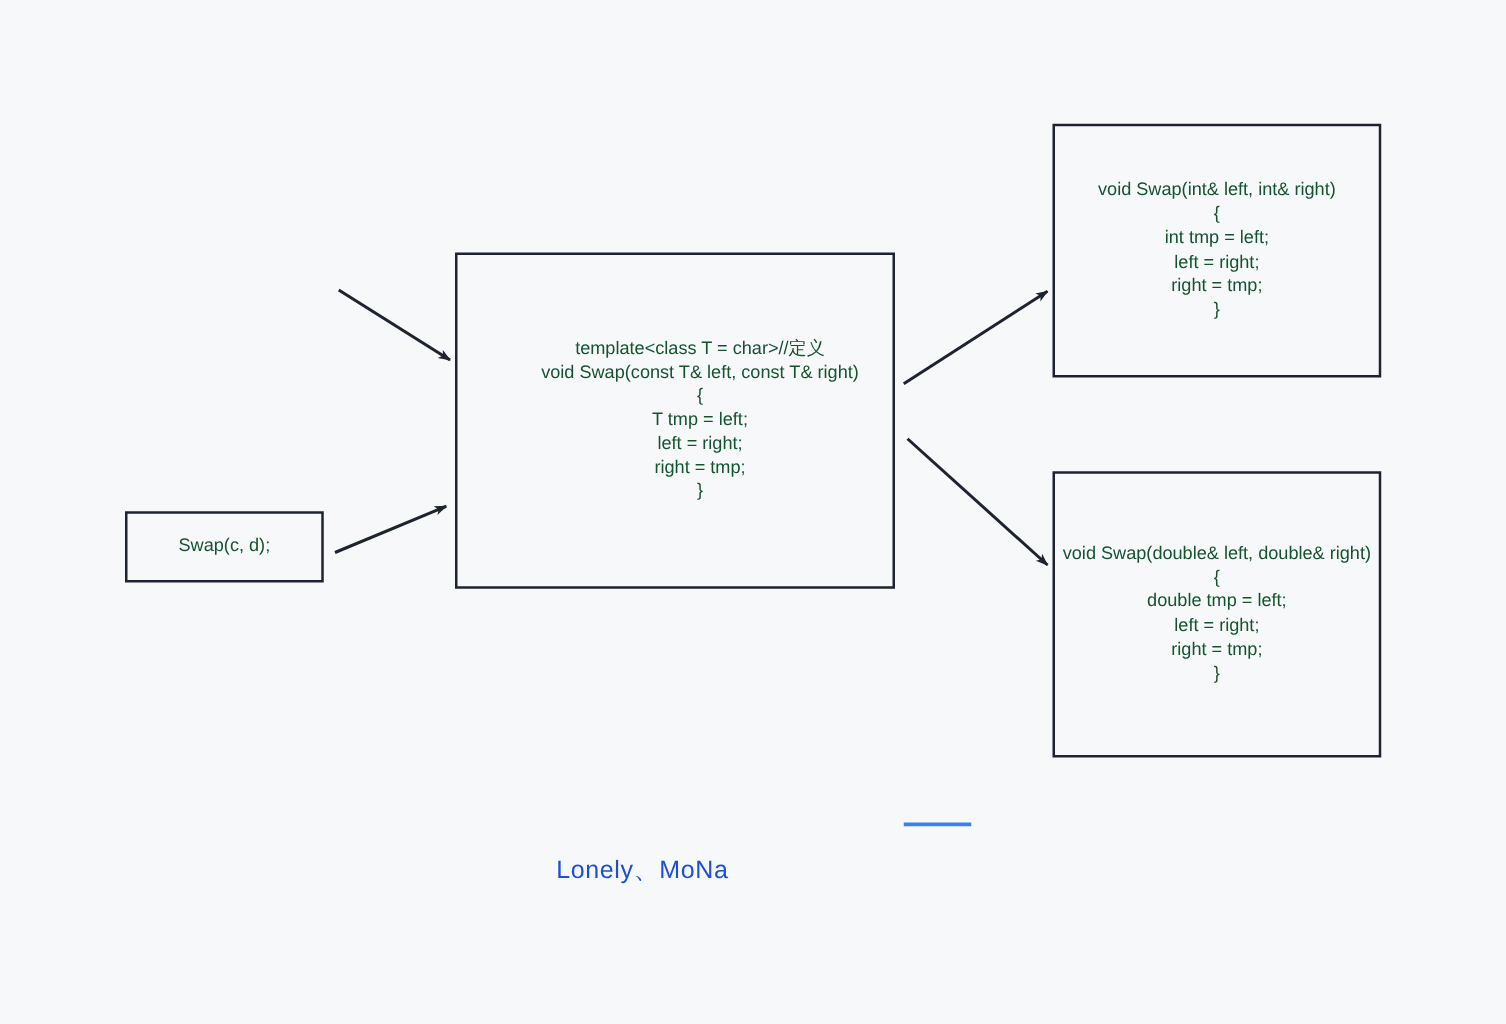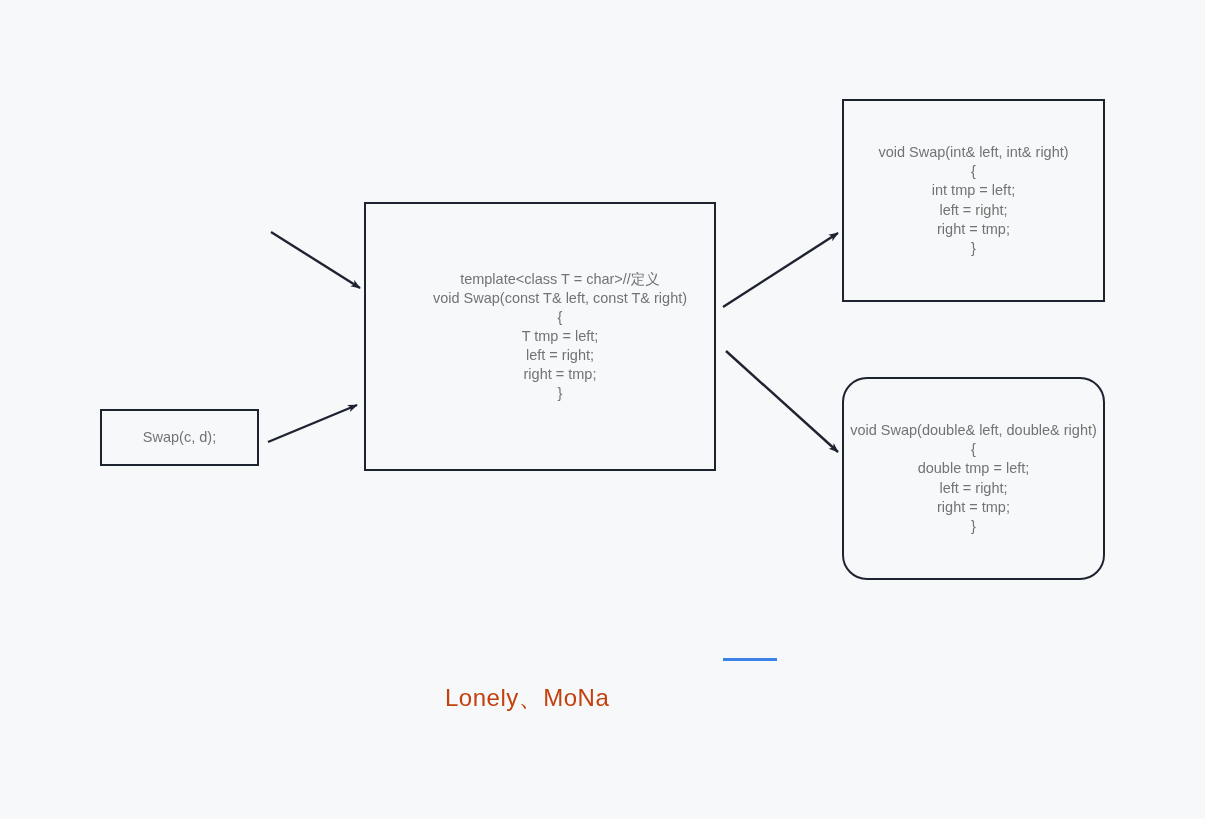--- a/index.html
+++ b/index.html
@@ -26,21 +26,21 @@
     top: 0;
     width: 1205px;
     height: 819px;
     pointer-events: none;
   }
   .box {
     position: absolute;
     box-sizing: border-box;
     border: 2px solid #1e2330;
     background: #f7f8fa;
-    color: #737373;
+    color: #14532d;
     display: flex;
     align-items: center;
     justify-content: center;
     text-align: center;
     font-weight: 400;
   }
   .box .txt {
     display: block;
     width: 100%;
     white-space: pre-line;
@@ -76,35 +76,34 @@
     left: 842px;
     top: 99px;
     width: 263px;
     height: 203px;
     font-size: 14.5px;
   }
   #box-inst-double {
     left: 842px;
     top: 377px;
     width: 263px;
-    height: 203px;
+    height: 229px;
     font-size: 14.5px;
-    border-radius: 25px;
   }
   #box-inst-double .txt {
     padding: 0 4px;
   }
   
   #watermark-text {
     position: absolute;
     left: 445px;
     top: 682px;
-    font-size: 24px;
+    font-size: 20px;
     letter-spacing: 0.5px;
-    color: #c2410c;
+    color: #1d4ed8;
     font-weight: 400;
     white-space: nowrap;
   }
   #watermark-rule {
     position: absolute;
     left: 723px;
     top: 658px;
     width: 54px;
     height: 3px;
     background: #3b82e8;

